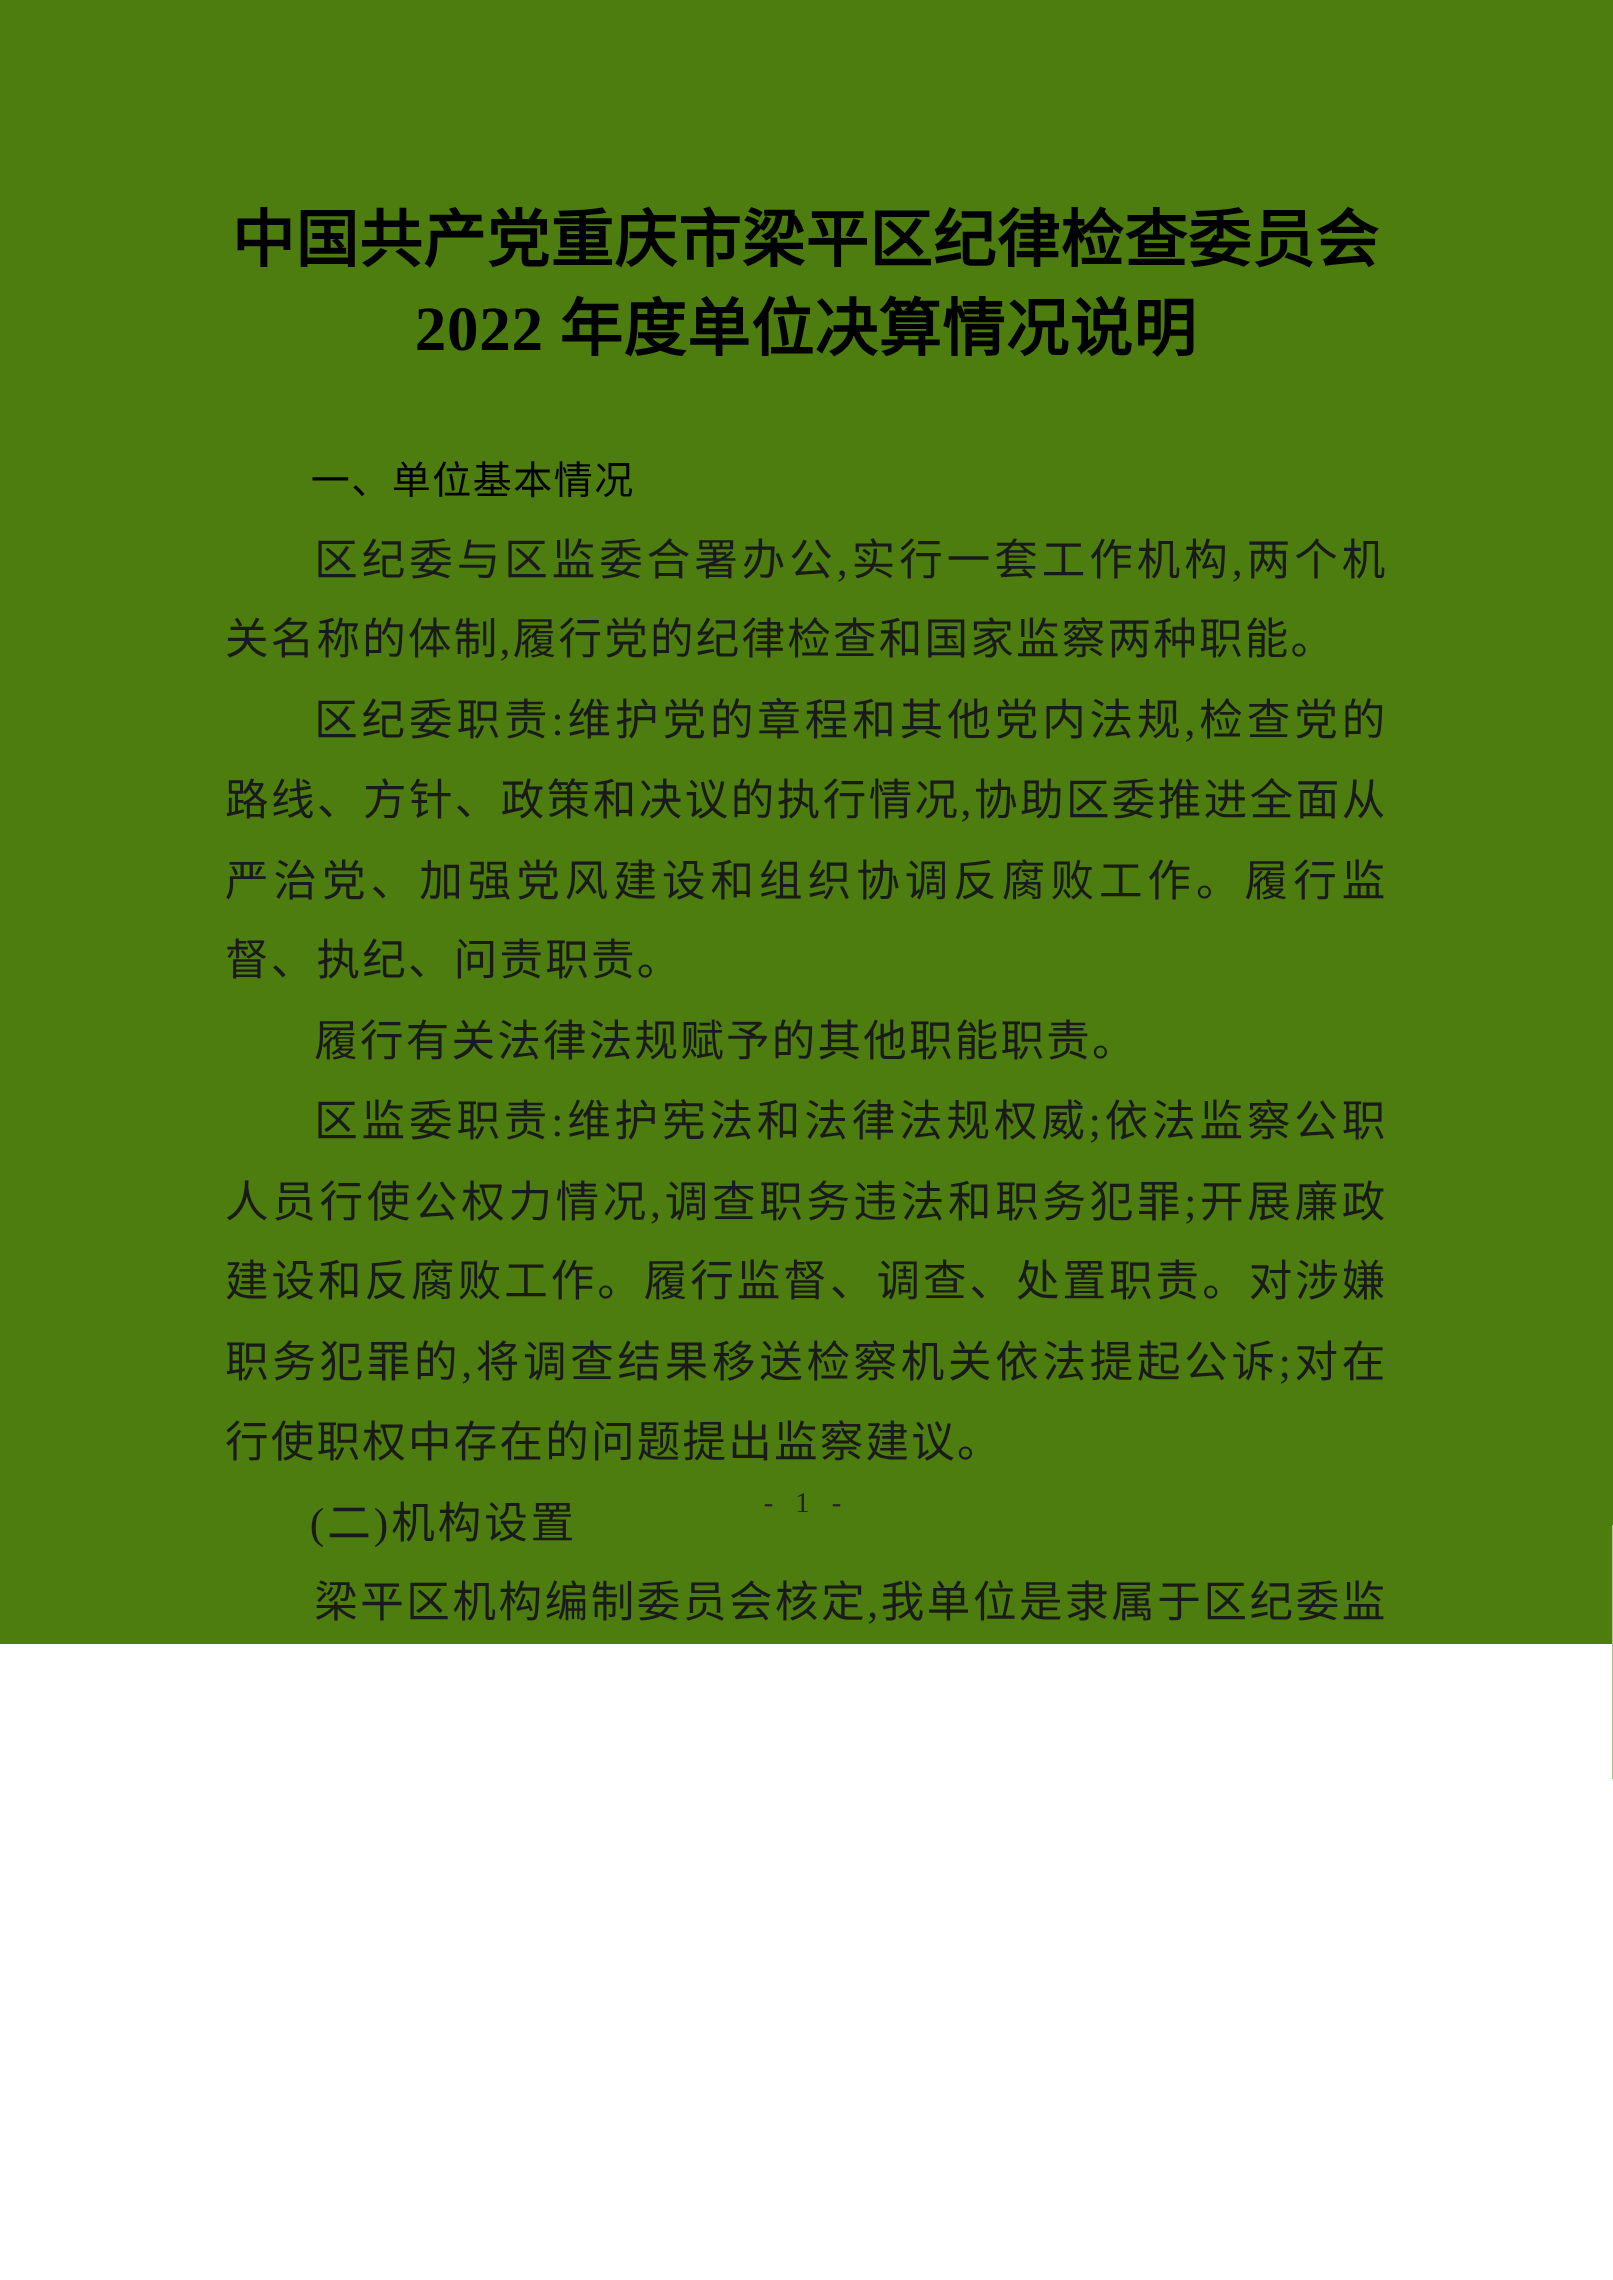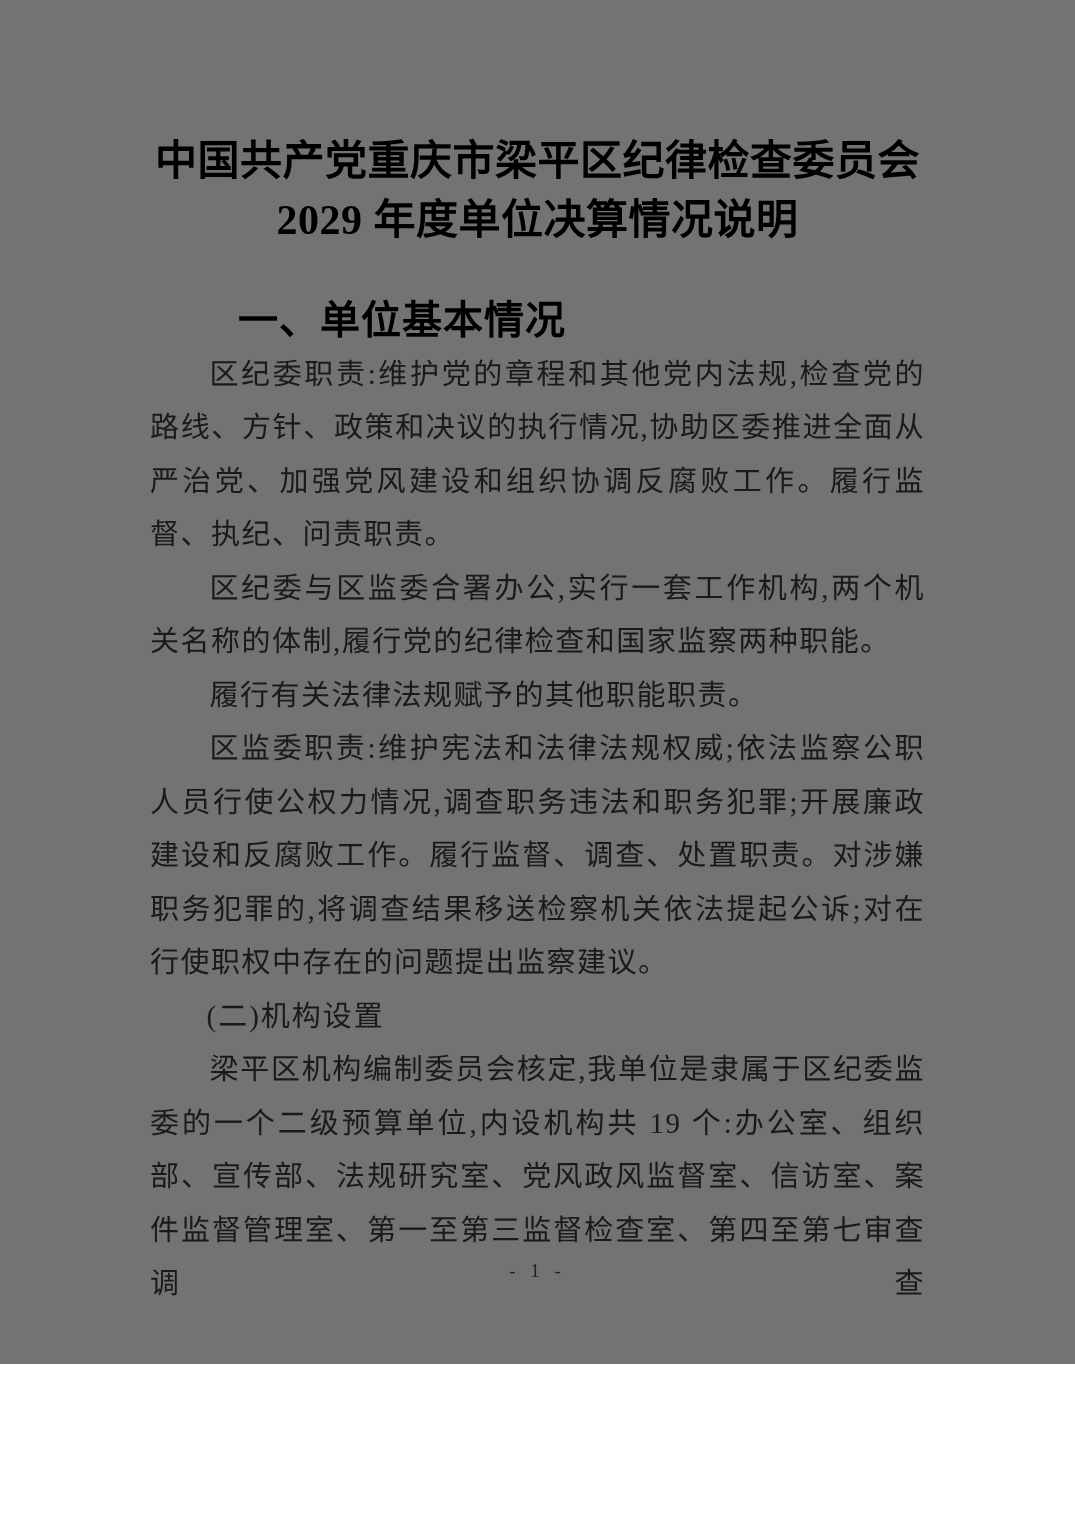--- a/index.html
+++ b/index.html
@@ -1,23 +1,23 @@
 <!DOCTYPE html>
 <html lang="zh-CN"><head>
 <meta charset="utf-8">
 <style>
   * { margin: 0; padding: 0; box-sizing: border-box; }
   html, body { background: #ffffff; }
 
   .page {
     position: relative;
     width: 1075px;
-    height: 1364px;
+    height: 1096px;
     margin: 0 auto;
-    background: #737373;
+    background: #4d7c0f;
     color: #000000;
     font-family: "Liberation Serif", serif;
     overflow: hidden;
   }
 
   
   .doc-title {
     position: absolute;
     top: 132px;
     left: 150px;
@@ -37,22 +37,22 @@
     top: 294px;
     left: 150px;
     width: 775px;
     font-size: 29px;
     line-height: 53.5px;
     color: #141414;
   }
 
   .h1 {
     font-family: "Liberation Sans", sans-serif;
-    font-weight: bold;
-    font-size: 40px;
+    font-weight: normal;
+    font-size: 26px;
     color: #000000;
     text-indent: 2.2em;
     letter-spacing: 1px;
     white-space: nowrap;
   }
 
   .h2 {
     font-family: "Liberation Serif", serif;
     font-weight: 500;
     font-size: 29px;
@@ -89,27 +89,27 @@
     color: #222222;
   }
 </style>
 </head>
 <body>
 
 <div class="page">
 
   <header class="doc-title">
     <div class="title-line">中国共产党重庆市梁平区纪律检查委员会</div>
-    <div class="title-line">2029 年度单位决算情况说明</div>
+    <div class="title-line">2022 年度单位决算情况说明</div>
   </header>
 
   <main class="doc-body">
     <div class="h1">一、单位基本情况</div>
+    <p class="para">区纪委与区监委合署办公,实行一套工作机构,两个机关名称的体制,履行党的纪律检查和国家监察两种职能。</p>
     <p class="para">区纪委职责:维护党的章程和其他党内法规,检查党的路线、方针、政策和决议的执行情况,协助区委推进全面从严治党、加强党风建设和组织协调反腐败工作。履行监督、执纪、问责职责。</p>
-    <p class="para">区纪委与区监委合署办公,实行一套工作机构,两个机关名称的体制,履行党的纪律检查和国家监察两种职能。</p>
     <p class="para">履行有关法律法规赋予的其他职能职责。</p>
     <p class="para">区监委职责:维护宪法和法律法规权威;依法监察公职人员行使公权力情况,调查职务违法和职务犯罪;开展廉政建设和反腐败工作。履行监督、调查、处置职责。对涉嫌职务犯罪的,将调查结果移送检察机关依法提起公诉;对在行使职权中存在的问题提出监察建议。</p>
     <div class="h2">(二)机构设置</div>
     <p class="para para-cut">梁平区机构编制委员会核定,我单位是隶属于区纪委监委的一个二级预算单位,内设机构共 19 个:办公室、组织部、宣传部、法规研究室、党风政风监督室、信访室、案件监督管理室、第一至第三监督检查室、第四至第七审查调查</p>
   </main>
 
   <footer class="doc-footer">
     <span class="page-number">- 1 -</span>
   </footer>
 

